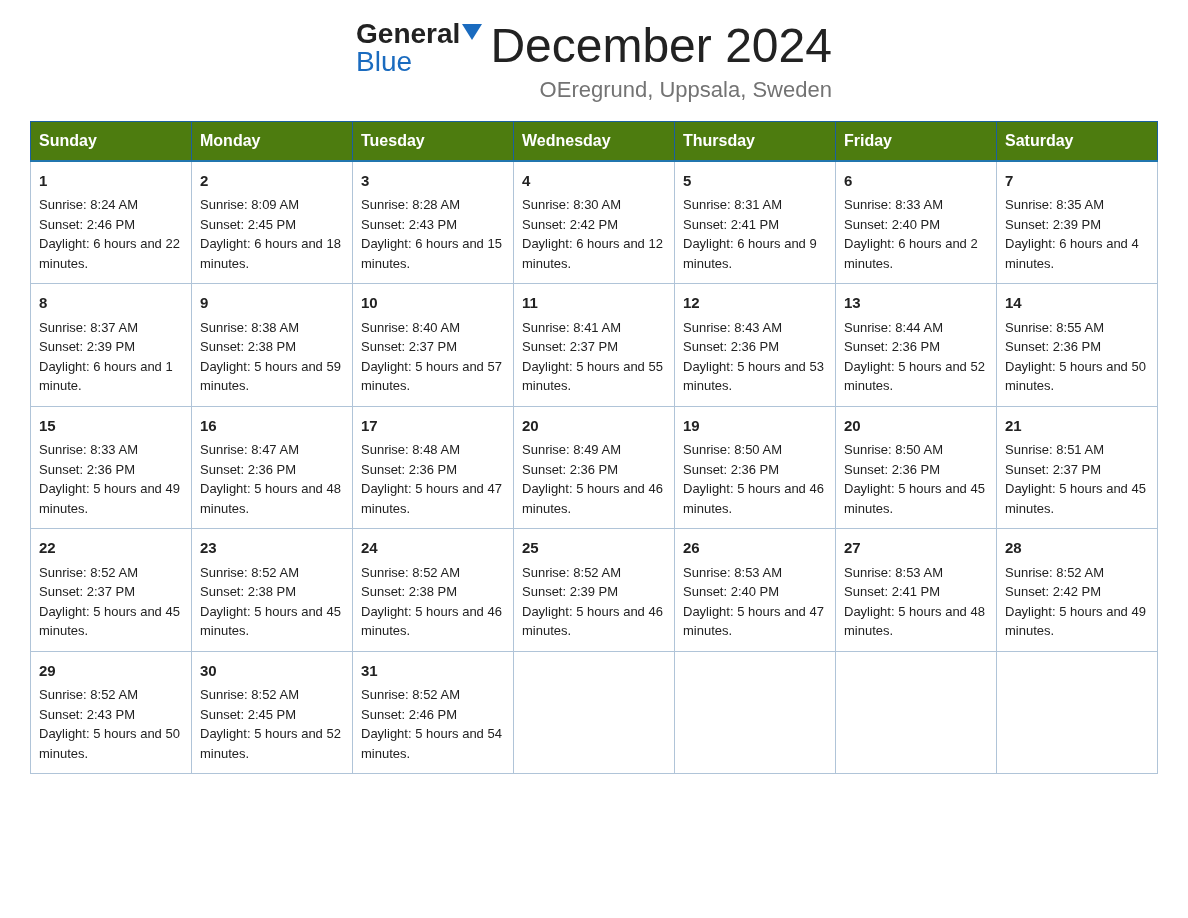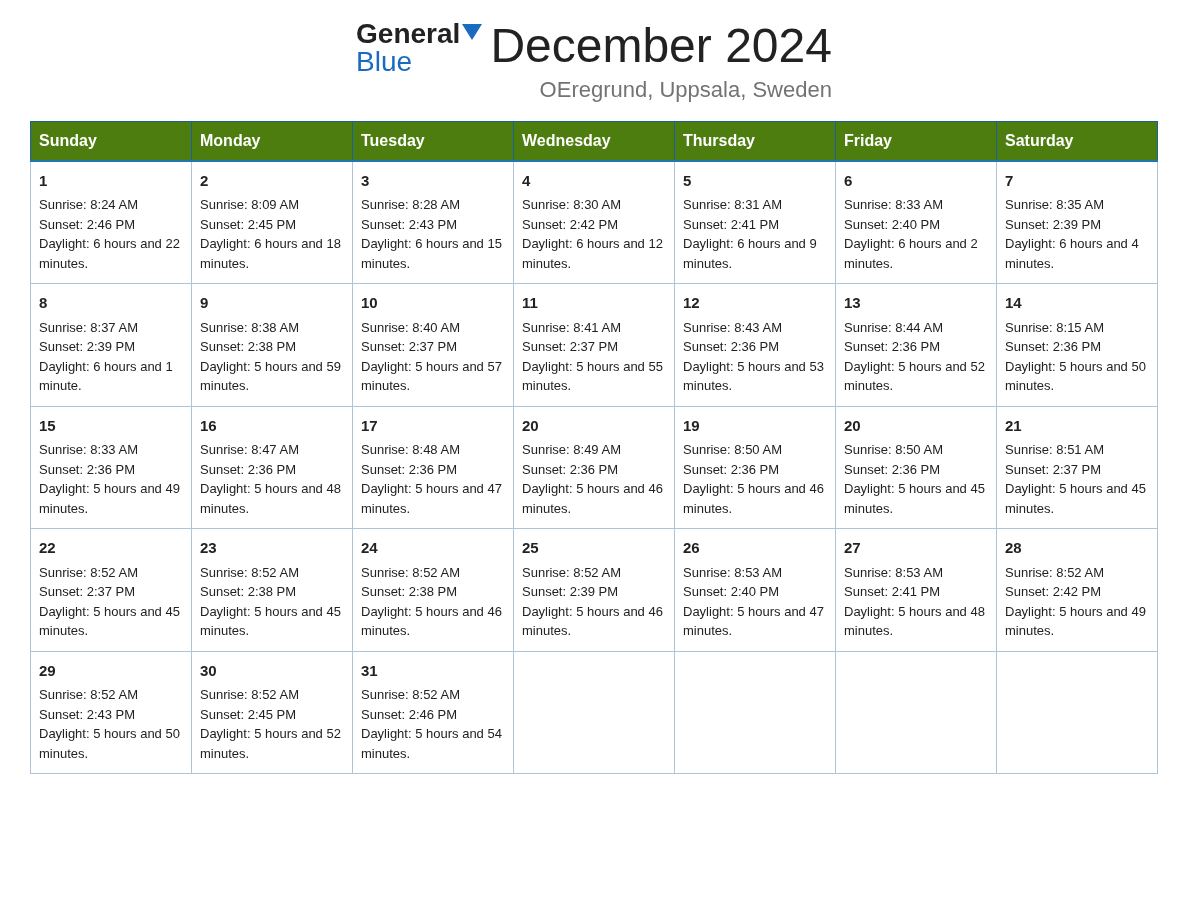--- a/index.html
+++ b/index.html
@@ -139,21 +139,21 @@
         <td><span class="day-num">6</span><span>Sunrise: 8:33 AM</span><br><span>Sunset: 2:40 PM</span><br><span>Daylight: 6 hours and 2 minutes.</span></td>
         <td><span class="day-num">7</span><span>Sunrise: 8:35 AM</span><br><span>Sunset: 2:39 PM</span><br><span>Daylight: 6 hours and 4 minutes.</span></td>
       </tr>
       <tr>
         <td><span class="day-num">8</span><span>Sunrise: 8:37 AM</span><br><span>Sunset: 2:39 PM</span><br><span>Daylight: 6 hours and 1 minute.</span></td>
         <td><span class="day-num">9</span><span>Sunrise: 8:38 AM</span><br><span>Sunset: 2:38 PM</span><br><span>Daylight: 5 hours and 59 minutes.</span></td>
         <td><span class="day-num">10</span><span>Sunrise: 8:40 AM</span><br><span>Sunset: 2:37 PM</span><br><span>Daylight: 5 hours and 57 minutes.</span></td>
         <td><span class="day-num">11</span><span>Sunrise: 8:41 AM</span><br><span>Sunset: 2:37 PM</span><br><span>Daylight: 5 hours and 55 minutes.</span></td>
         <td><span class="day-num">12</span><span>Sunrise: 8:43 AM</span><br><span>Sunset: 2:36 PM</span><br><span>Daylight: 5 hours and 53 minutes.</span></td>
         <td><span class="day-num">13</span><span>Sunrise: 8:44 AM</span><br><span>Sunset: 2:36 PM</span><br><span>Daylight: 5 hours and 52 minutes.</span></td>
-        <td><span class="day-num">14</span><span>Sunrise: 8:15 AM</span><br><span>Sunset: 2:36 PM</span><br><span>Daylight: 5 hours and 50 minutes.</span></td>
+        <td><span class="day-num">14</span><span>Sunrise: 8:55 AM</span><br><span>Sunset: 2:36 PM</span><br><span>Daylight: 5 hours and 50 minutes.</span></td>
       </tr>
       <tr>
         <td><span class="day-num">15</span><span>Sunrise: 8:33 AM</span><br><span>Sunset: 2:36 PM</span><br><span>Daylight: 5 hours and 49 minutes.</span></td>
         <td><span class="day-num">16</span><span>Sunrise: 8:47 AM</span><br><span>Sunset: 2:36 PM</span><br><span>Daylight: 5 hours and 48 minutes.</span></td>
         <td><span class="day-num">17</span><span>Sunrise: 8:48 AM</span><br><span>Sunset: 2:36 PM</span><br><span>Daylight: 5 hours and 47 minutes.</span></td>
         <td><span class="day-num">20</span><span>Sunrise: 8:49 AM</span><br><span>Sunset: 2:36 PM</span><br><span>Daylight: 5 hours and 46 minutes.</span></td>
         <td><span class="day-num">19</span><span>Sunrise: 8:50 AM</span><br><span>Sunset: 2:36 PM</span><br><span>Daylight: 5 hours and 46 minutes.</span></td>
         <td><span class="day-num">20</span><span>Sunrise: 8:50 AM</span><br><span>Sunset: 2:36 PM</span><br><span>Daylight: 5 hours and 45 minutes.</span></td>
         <td><span class="day-num">21</span><span>Sunrise: 8:51 AM</span><br><span>Sunset: 2:37 PM</span><br><span>Daylight: 5 hours and 45 minutes.</span></td>
       </tr>

